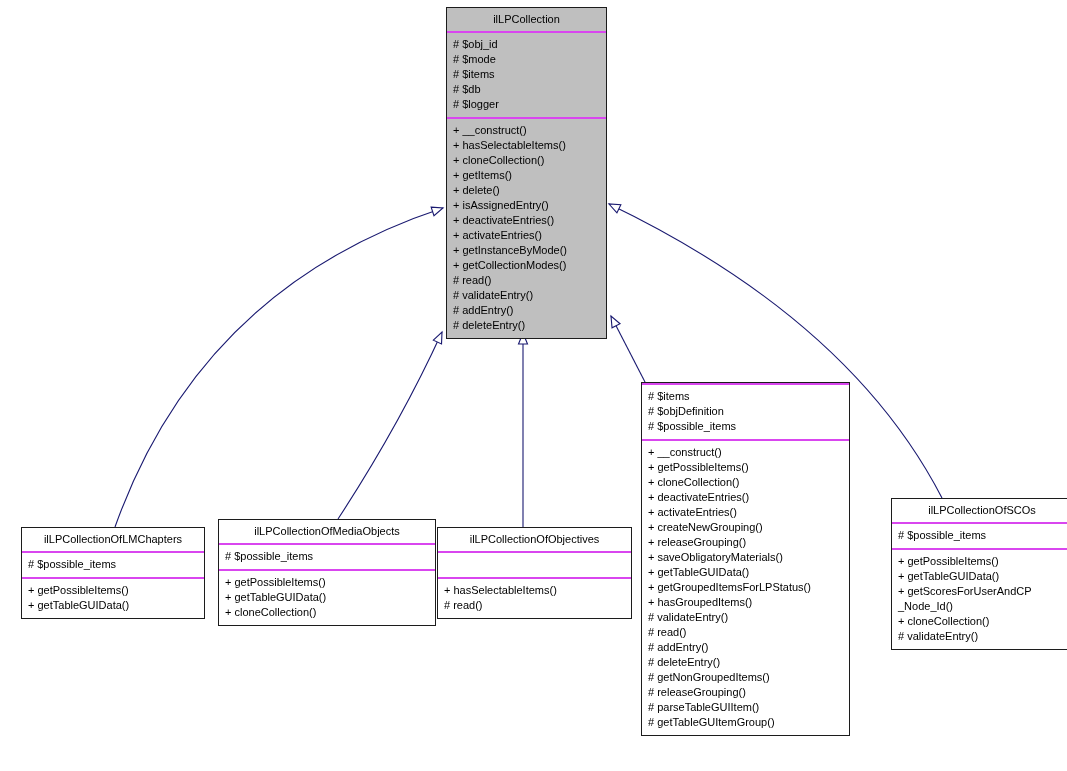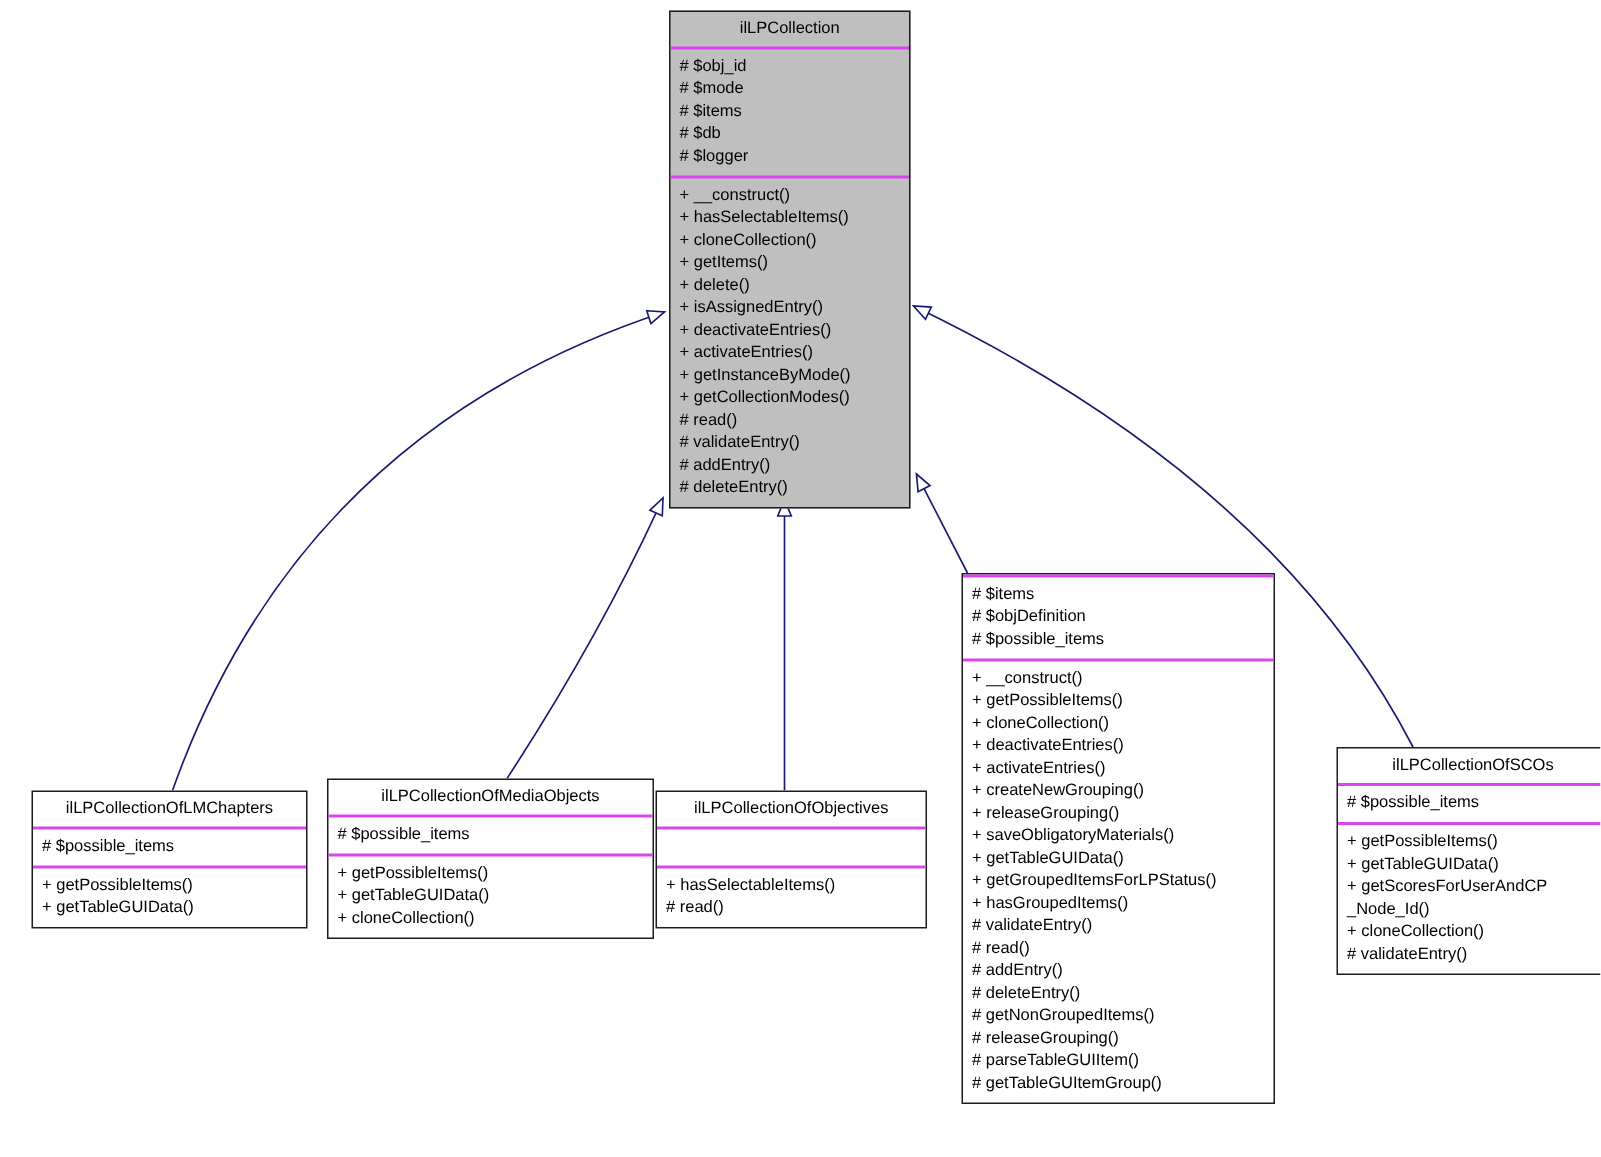--- a/index.html
+++ b/index.html
@@ -49,21 +49,21 @@
     text-align: left;
   }
   .uml-section .line, .uml-title .line {
     white-space: normal;
     overflow-wrap: anywhere;
   }
   
   .box-base        { left: 446px; top: 7px;   width: 161px; }
   .box-lmchapters  { left: 21px;   top: 527px; width: 184px; }
   .box-mediaobjects{ left: 218px; top: 519px; width: 218px; }
-  .box-objectives  { left: 437px; top: 527px; width: 181px; }
+  .box-objectives  { left: 437px; top: 527px; width: 195px; }
   .box-repository  { left: 641px; top: 382px; width: 209px; }
   .box-scos        { left: 880px; top: 498px; width: 182px; margin-left: 11px; }
 </style>
 </head>
 <body>
 
 <div class="canvas">
 
   <svg class="edges" width="1067" height="771" viewBox="0 0 1067 771">
     <defs>

